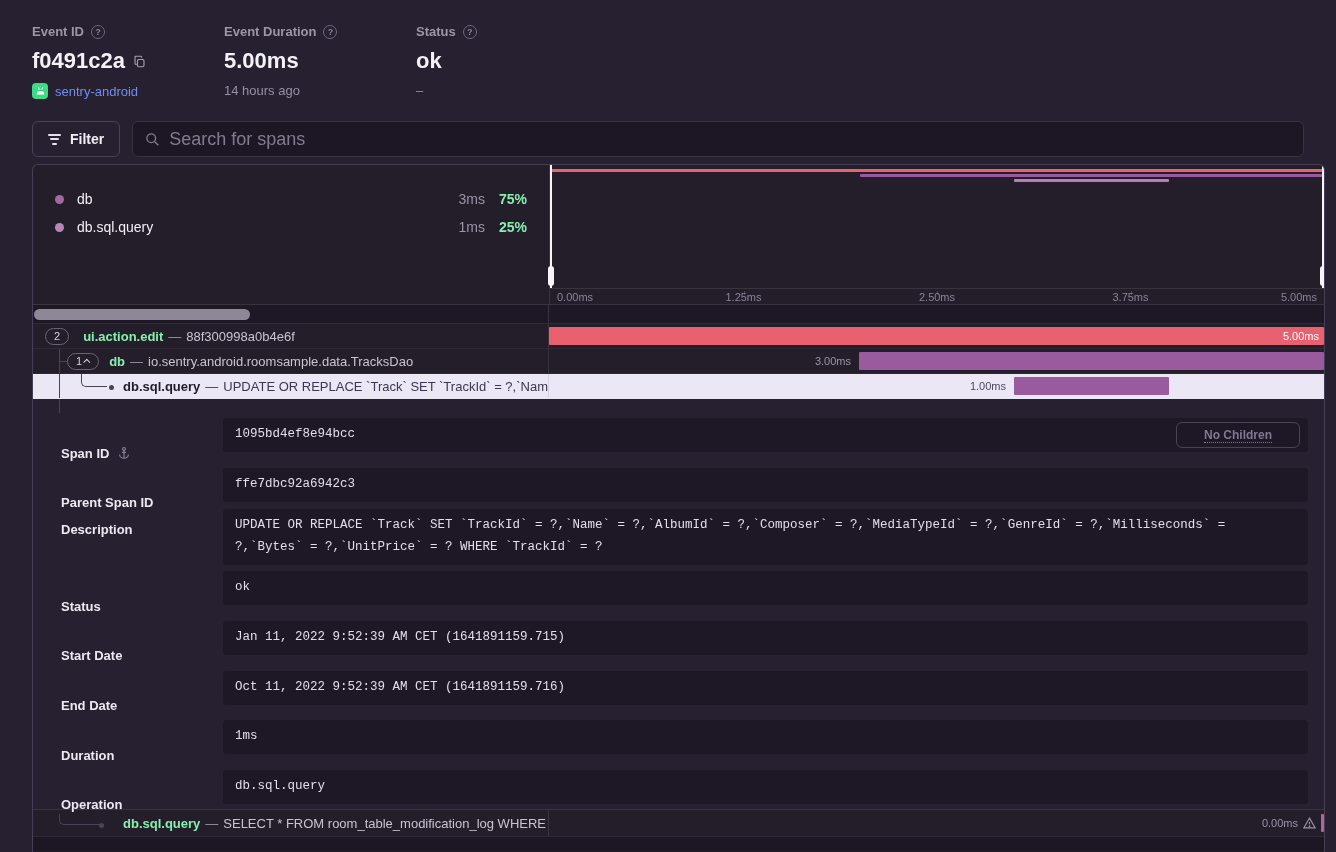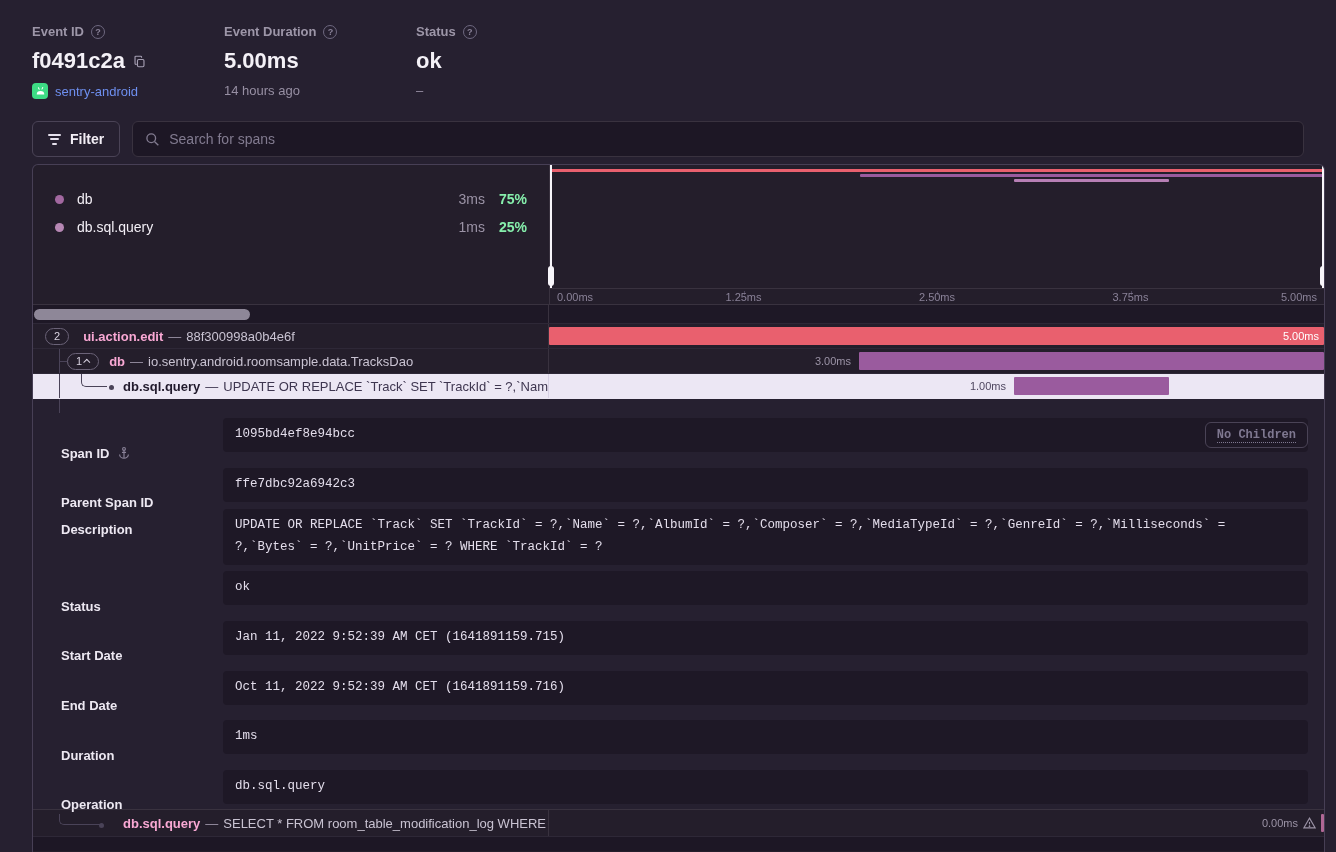--- a/index.html
+++ b/index.html
@@ -32,21 +32,21 @@
   }
   .filter-icon { display:flex; flex-direction:column; align-items:center; gap:2.5px; }
   .filter-icon i { display:block; height:2px; background:#E6E1ED; border-radius:1px; }
   .filter-icon i:nth-child(1){ width:13px; } .filter-icon i:nth-child(2){ width:9px; } .filter-icon i:nth-child(3){ width:5px; }
   .search-box {
     flex:1; display:flex; align-items:center; gap:9px; padding:0 12px;
     background:#1D1725; border:1px solid #39323F; border-radius:6px;
   }
   .search-box input {
     flex:1; background:transparent; border:none; outline:none;
-    color:#E6E1ED; font-size:14px; font-family:inherit;
+    color:#E6E1ED; font-size:18px; font-family:inherit;
   }
   .search-box input::placeholder { color:#827B90; }
   
   .panel {
     position:absolute; left:32px; right:11px; top:164px; bottom:0;
     border:1px solid #473F55; border-bottom:none; border-radius:6px 6px 0 0;
     background:#241E2B; overflow:hidden;
   }
   .vsplit { border-right:1px solid #39323F; }
   
@@ -83,21 +83,21 @@
   .row-dur { flex:1; position:relative; overflow:hidden; }
   .tree-guide { position:absolute; left:26px; top:0; bottom:0; width:1px; background:#4A4358; }
   .elbow { position:absolute; border-left:1px solid #4A4358; border-bottom:1px solid #4A4358; border-bottom-left-radius:5px; }
   .tree-dot { position:absolute; width:5px; height:5px; border-radius:50%; background:#4A4358; }
   .count-badge {
     position:relative; z-index:2; display:inline-flex; align-items:center; gap:3px;
     height:17px; padding:0 8px; border:1px solid #6B6378; border-radius:9px;
     background:#241E2B; font-size:11px; color:#D8D2E0;
   }
   .chevron-up { width:5px; height:5px; border-left:1.5px solid #D8D2E0; border-top:1.5px solid #D8D2E0; transform:rotate(45deg) translateY(1px); }
-  .op-name { font-weight:bold; color:#f9a8d4; }
+  .op-name { font-weight:bold; color:#86efac; }
   .row-sep { color:#9B93A6; margin:0 5px; }
   .row-desc { color:#C9C3D2; }
   .span-row.selected .op-name { color:#211A2C; }
   .span-row.selected .row-sep, .span-row.selected .row-desc { color:#3E3650; }
   .dur-bar { position:absolute; top:3px; bottom:3px; border-radius:1px; }
   .dur-label-in { position:absolute; right:5px; top:0; bottom:0; display:flex; align-items:center; font-size:11px; color:#FFFFFF; z-index:2; }
   .dur-label-out { position:absolute; top:0; bottom:0; display:flex; align-items:center; font-size:11px; color:#9B93A6; }
   .span-row.selected .dur-label-out { color:#4F4760; }
   
   .detail { position:relative; height:410px; padding:14px 16px 0 14px; background:#262030; display:flex; flex-direction:column; gap:5px; }
@@ -106,23 +106,23 @@
   .detail-label { width:176px; flex:none; font-size:13px; font-weight:bold; color:#EDE8F2; display:flex; align-items:center; gap:8px; padding-left:14px;margin-top:36px; }
   .anchor-icon { color:#8A8298; display:flex; }
   .detail-value {
     flex:1; min-height:34px; display:flex; align-items:center;
     background:#1E1826; border-radius:4px; padding:6px 12px;
     font-family:"Liberation Mono","DejaVu Sans Mono",monospace; font-size:12.5px; color:#E3DDEB;
     line-height:1.75;
   }
   .detail-value.multiline { align-items:flex-start; }
   .row-btn {
-    position:absolute; right:0; top:50%; transform:translateY(-50%);
+    position:absolute; right:8px; top:50%; transform:translateY(-50%);
     background:transparent; border:1px solid #6B6378; border-radius:6px;
-    padding:5px 11px; font-size:12px; font-weight:bold; font-family:Liberation Mono, monospace;
+    padding:5px 27px; font-size:12px; font-weight:bold; font-family:Liberation Sans, sans-serif;
     color:#F2EEF5; cursor:pointer;
   }
   .row-btn.disabled { color:#7F7891; border-color:#4A4356; cursor:default; }
   .row-btn.disabled span { border-bottom:1px dotted #7F7891; }
   
   .span-row.bottom { border-top:1px solid #39323F; height:28px; }
   .bottom-elbow { left:26px; top:4px; width:42px; height:11px; }
   .bottom-dot { left:66px; top:13px; }
   .bottom-dur { position:absolute; right:8px; top:0; bottom:0; display:flex; align-items:center; gap:5px; font-size:11px; color:#9B93A6; }
   .warn-icon { color:#9B93A6; display:flex; }

